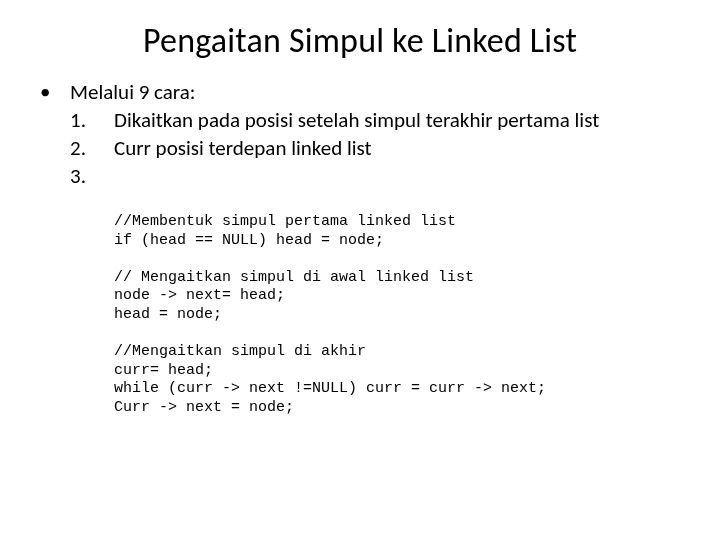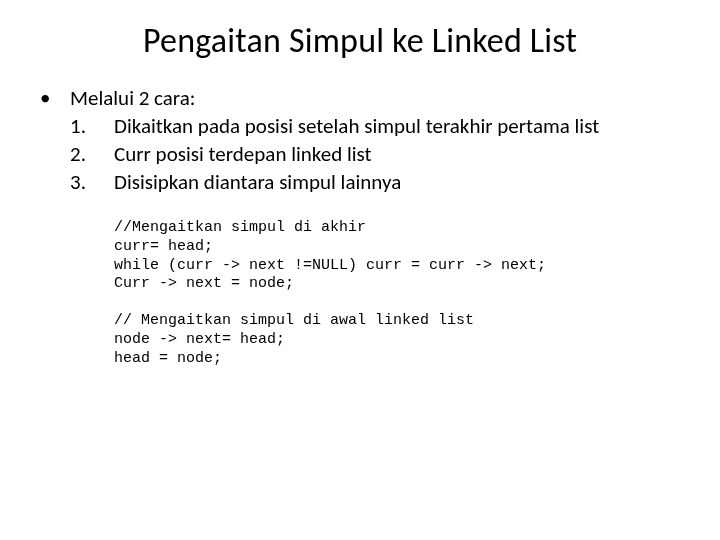--- a/index.html
+++ b/index.html
@@ -9,21 +9,21 @@
       background: #fff;
       font-family: Calibri, Arial, sans-serif;
       color: #000;
       padding: 20px 32px 0 32px;
       overflow: hidden;
     }
     .title {
       font-size: 34px;
       font-weight: 400;
       text-align: center;
-      margin-bottom: 24px;
+      margin-bottom: 18px;
       letter-spacing: 0.2px;
     }
     .content {
       padding-left: 8px;
     }
     .bullet-row {
       display: flex;
       font-size: 21px;
       margin-bottom: 2px;
     }
@@ -55,39 +55,40 @@
   </style>
 </head>
 <body>
 
 <h1 class="title">Pengaitan Simpul ke Linked List</h1>
 
 <div class="content">
 
   <div class="bullet-row">
     <span class="bullet-mark">•</span>
-    <span>Melalui 2 cara:</span>
+    <span>Melalui 9 cara:</span>
   </div>
 
   <div class="list-row">
     <span class="list-num">1.</span>
     <span>Dikaitkan pada posisi setelah simpul terakhir pertama list</span>
   </div>
   <div class="list-row">
     <span class="list-num">2.</span>
     <span>Curr posisi terdepan linked list</span>
   </div>
   <div class="list-row">
     <span class="list-num">3.</span>
-    <span>Disisipkan diantara simpul lainnya</span>
   </div>
 
   <div class="code-wrap">
+    <div class="code-block">//Membentuk simpul pertama linked list
+if (head == NULL) head = node;</div>
+    <div class="code-block">// Mengaitkan simpul di awal linked list
+node -&gt; next= head;
+head = node;</div>
     <div class="code-block">//Mengaitkan simpul di akhir
 curr= head;
 while (curr -&gt; next !=NULL) curr = curr -&gt; next;
 Curr -&gt; next = node;</div>
-    <div class="code-block">// Mengaitkan simpul di awal linked list
-node -&gt; next= head;
-head = node;</div>
   </div>
 
 </div>
 
 </body></html>

